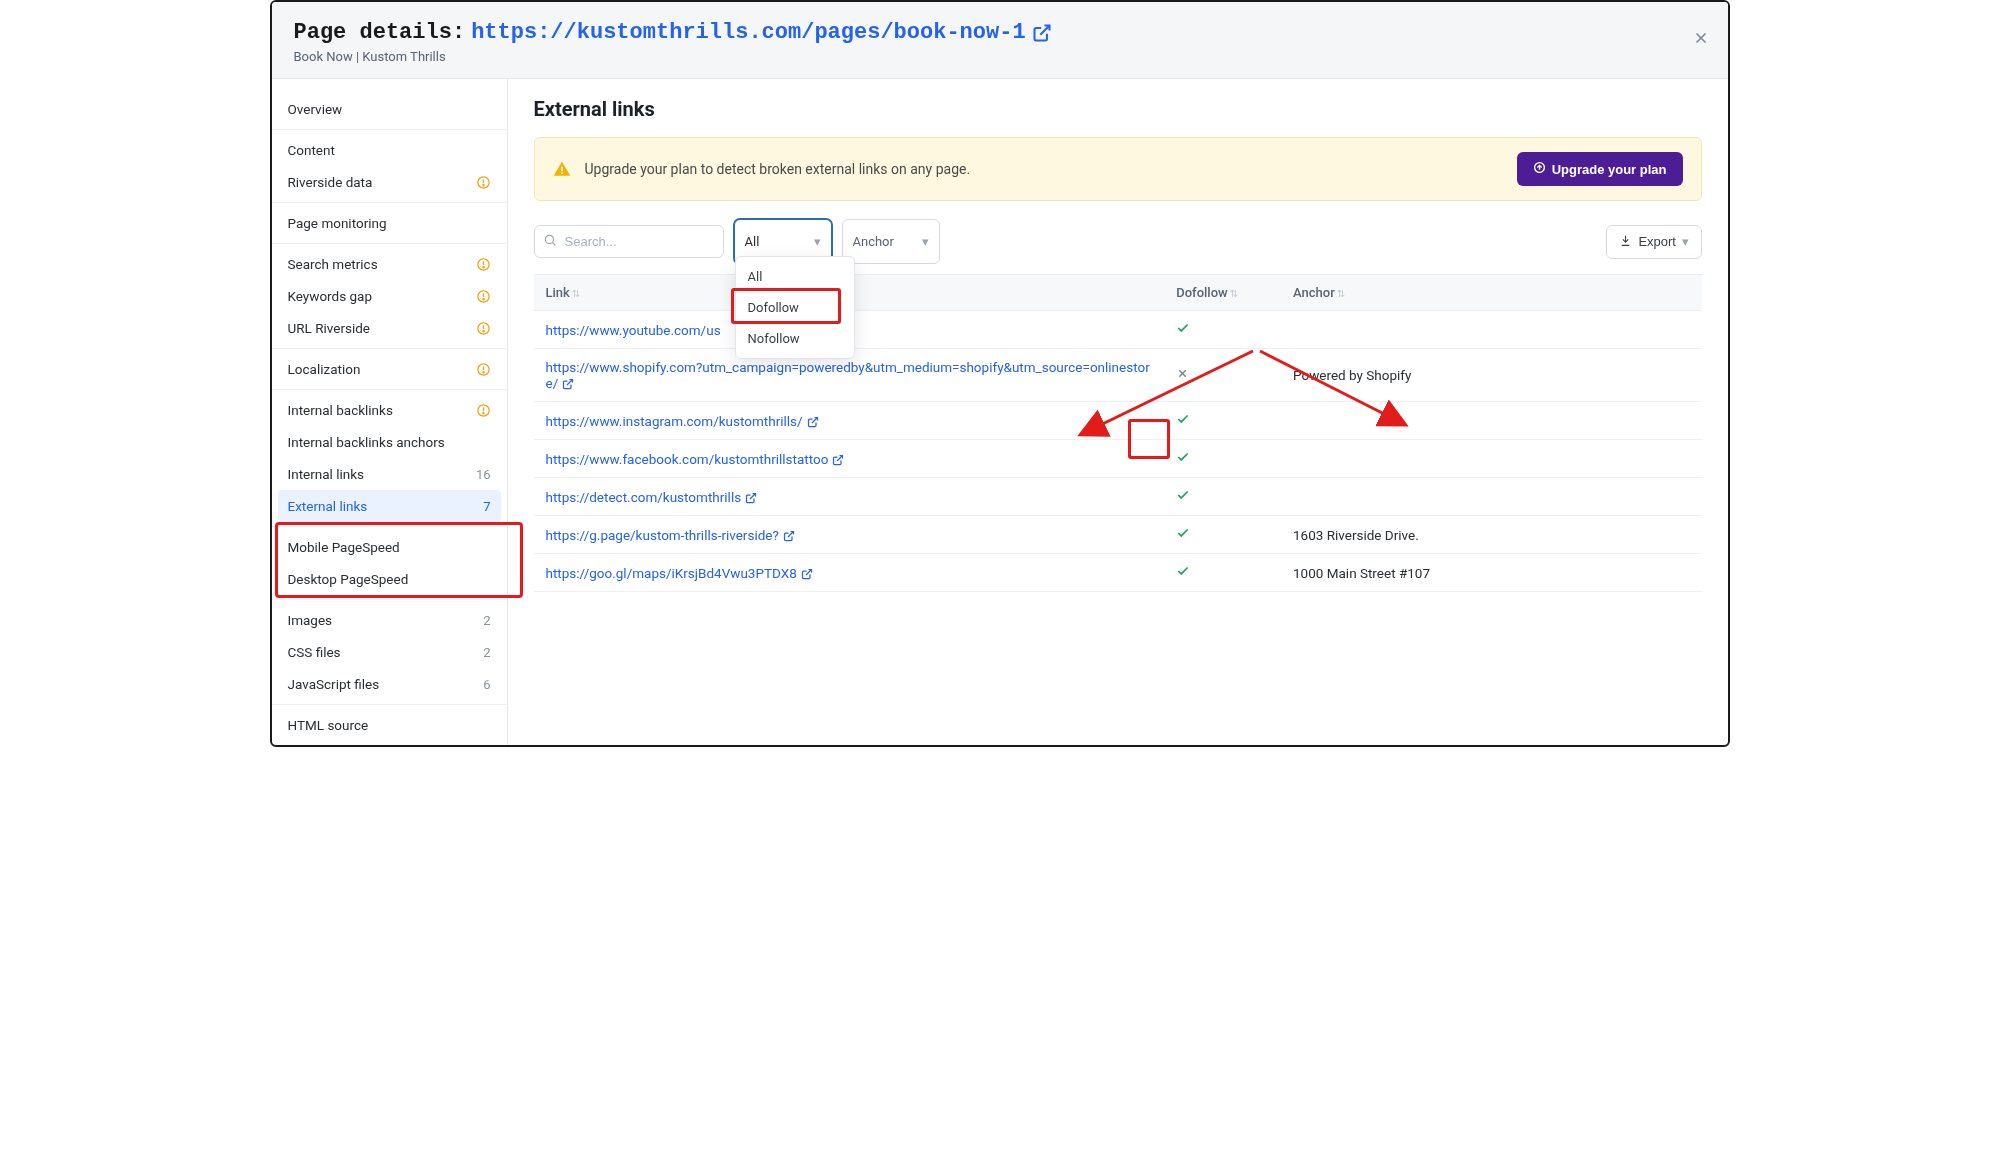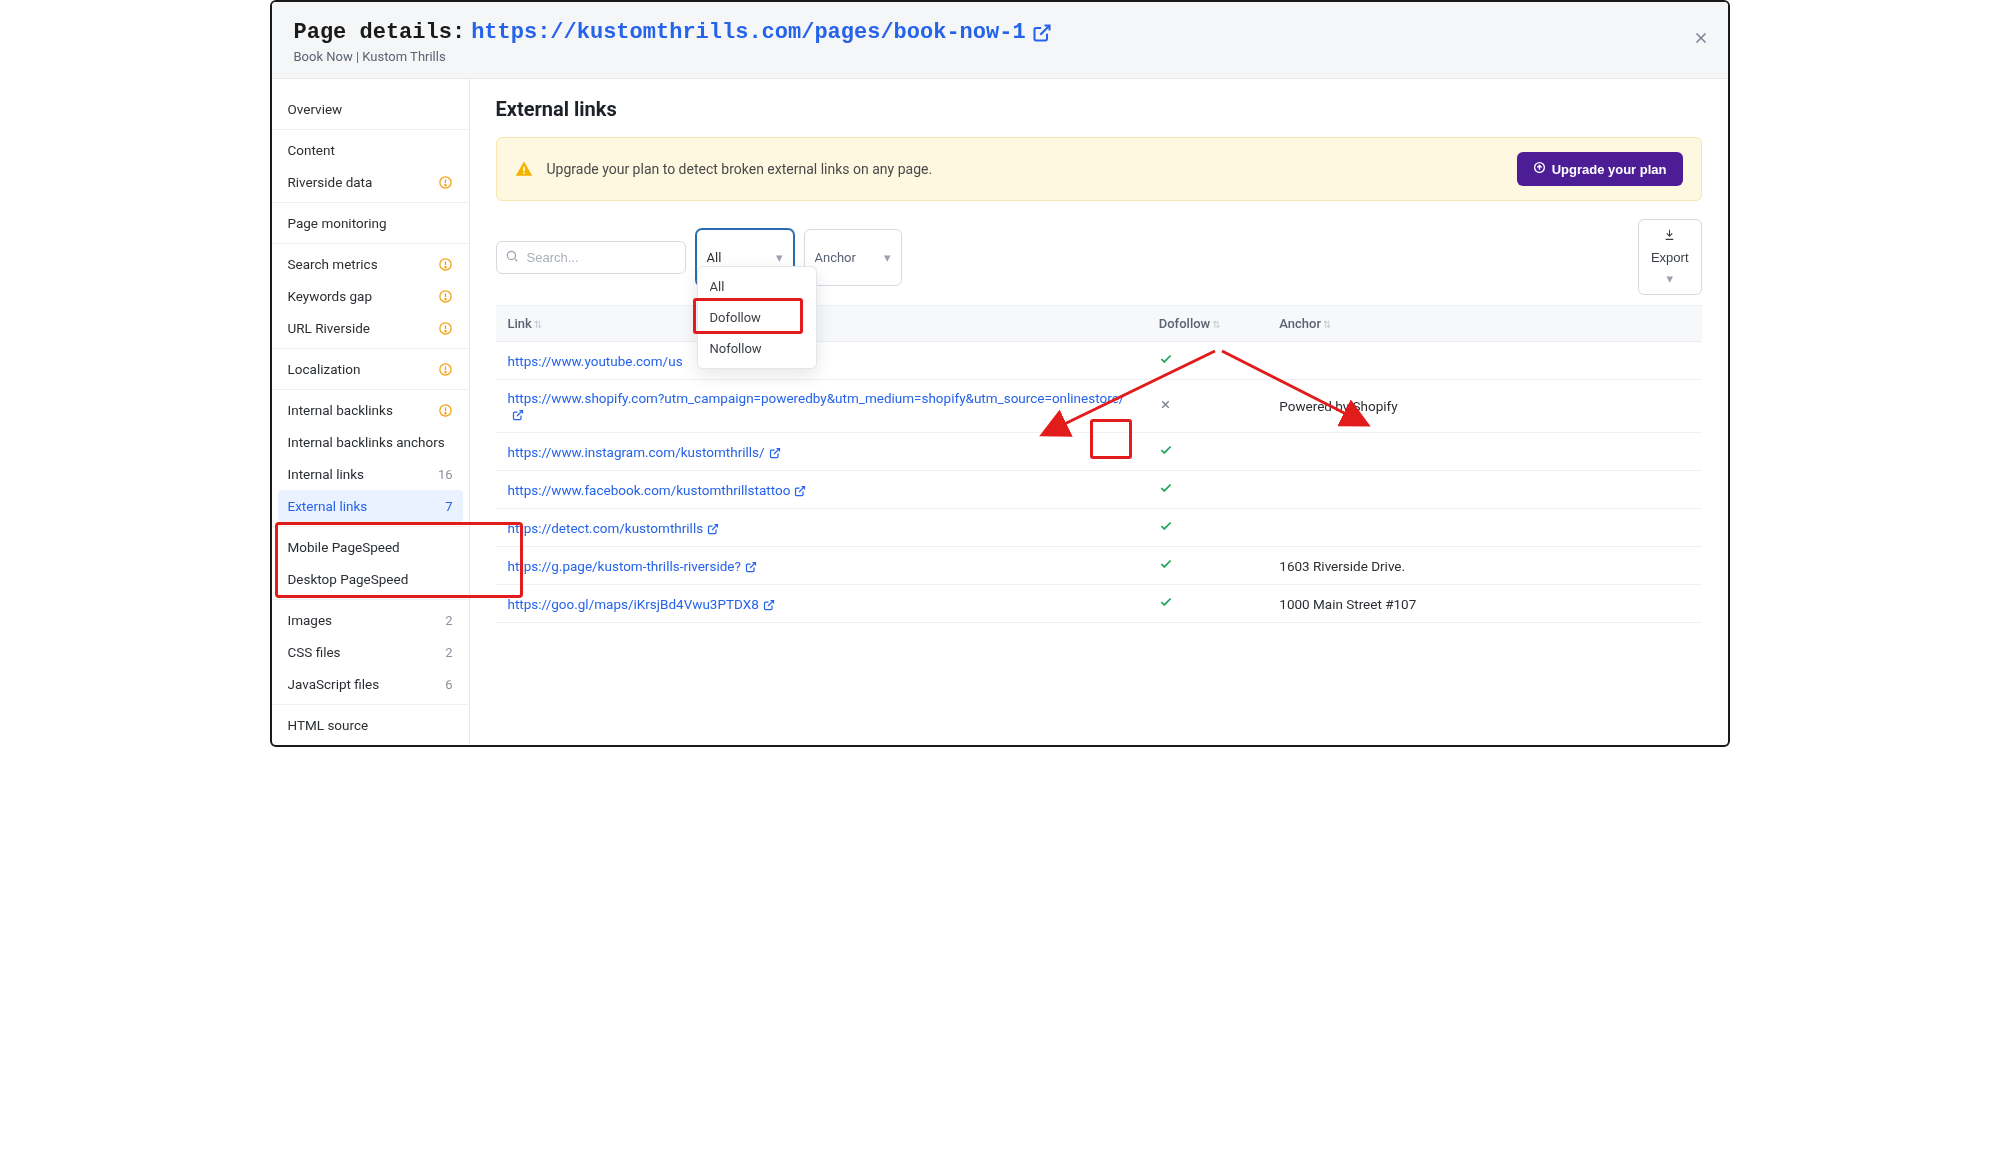--- a/index.html
+++ b/index.html
@@ -50,21 +50,21 @@
     color: #7b8594;
     font-size: 20px;
     cursor:pointer;
   }
   .ext-icon { color:#2563eb; display:inline-flex; }
   
   .body {
     display: flex;
   }
   .sidebar {
-    width: 198px;
+    width: 236px;
     border-right: 1px solid #e8e8e8;
     padding-top: 10px;
     flex-shrink:0;
   }
   .sidegroup {
     border-bottom: 1px solid #eef0f2;
     padding: 4px 0;
   }
   .siderow {
     display: flex;
@@ -156,21 +156,21 @@
     border-radius:6px;
     padding:8px 10px 8px 30px;
     font-size:13px;
     color:#333;
   }
   .searchbox input::placeholder{color:#aab1bb;}
   .searchbox .sicon{position:absolute; left:9px; top:8px; color:#9aa2ad;}
   .select-like{
     border:1px solid #d6dae0;
     border-radius:6px;
-    padding:20px 10px;
+    padding:14px 10px;
     font-size:13px;
     background:#fff;
     color:#596270;
     display:flex;
     align-items:center;
     justify-content:space-between;
     gap:4px;
     min-width:98px;
     cursor:pointer;
     position:relative;
@@ -207,21 +207,20 @@
     border:1px solid #d6dae0;
     border-radius:6px;
     background:#fff;
     padding:8px 12px;
     font-size:13px;
     color:#3a3f46;
     display:inline-flex;
     align-items:center;
     gap:6px;
     cursor:pointer;
-    flex-direction:column;
   }
   
   table {
     width:100%;
     border-collapse:collapse;
   }
   thead th{
     text-align:left;
     font-size:13px;
     font-weight:500;

